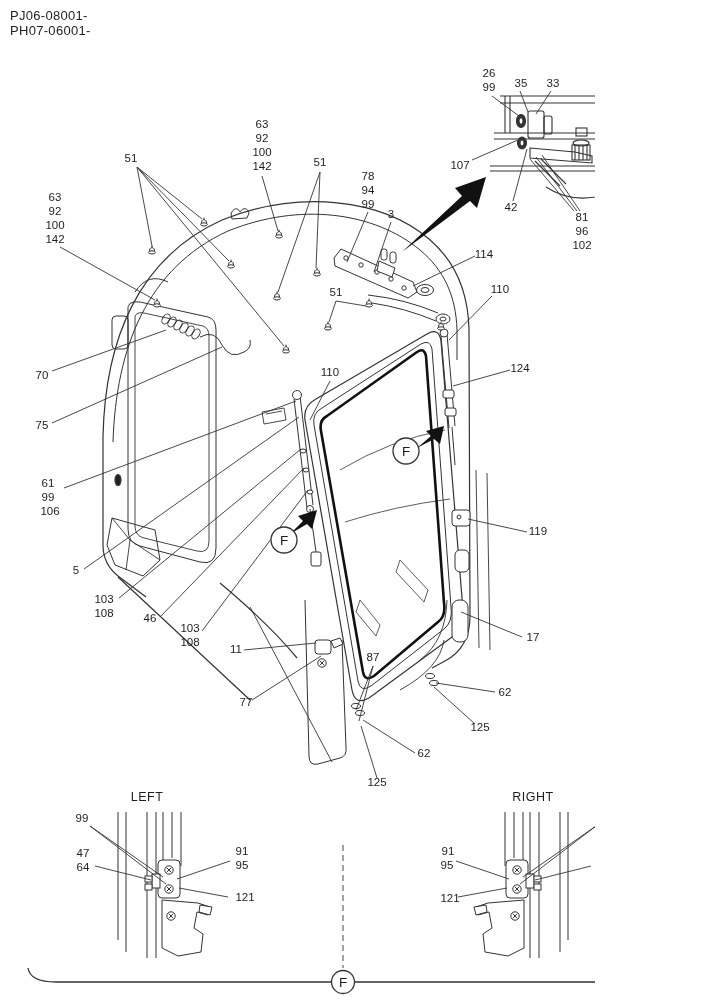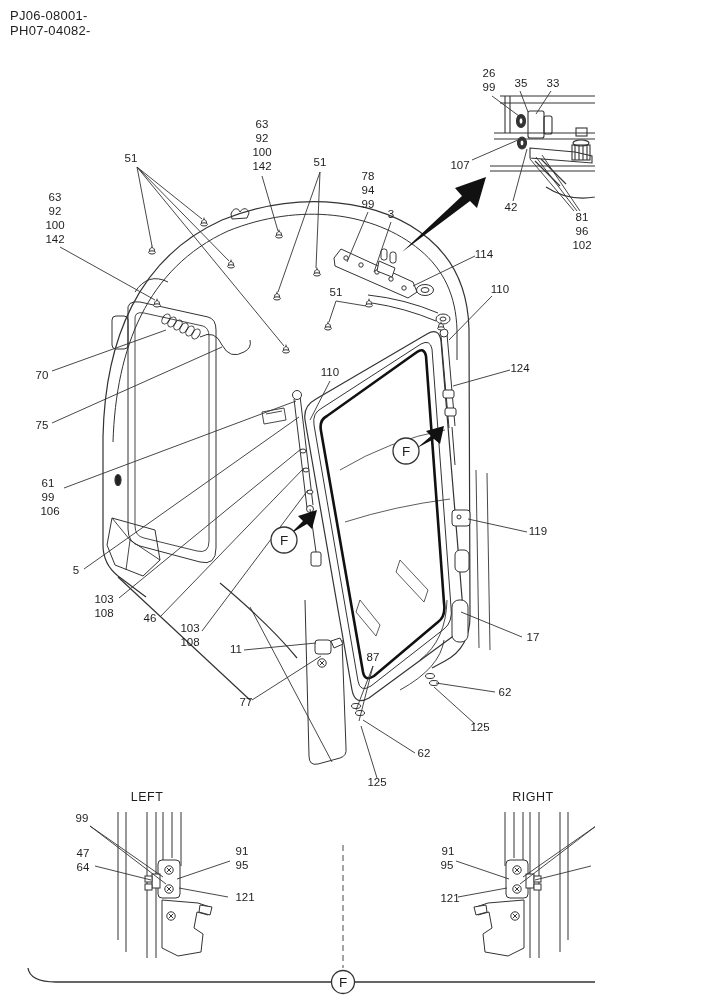--- a/index.html
+++ b/index.html
@@ -11,21 +11,21 @@
   svg text.viewlbl{font-size:12.5px;letter-spacing:.5px;}
   svg text.fmark{font-size:13.5px;}
 </style>
 </head>
 <body>
 
 <div id="page">
 
   <div id="header">
     <div>PJ06-08001-</div>
-    <div>PH07-04082-</div>
+    <div>PH07-06001-</div>
   </div>
 
   <svg width="708" height="1000" viewBox="0 0 708 1000">
     <defs>
       <g id="scr" stroke="#333" stroke-width="1" fill="#fff">
         <line x1="0" y1="-2.2" x2="0" y2="-4.4"></line>
         <path d="M-2.6,2 Q-2.6,-2.4 0,-2.4 Q2.6,-2.4 2.6,2 Z"></path>
         <ellipse cx="0" cy="2.4" rx="3.4" ry="1.6"></ellipse>
       </g>
       <g id="boltx" stroke="#333" stroke-width="1" fill="#fff">

